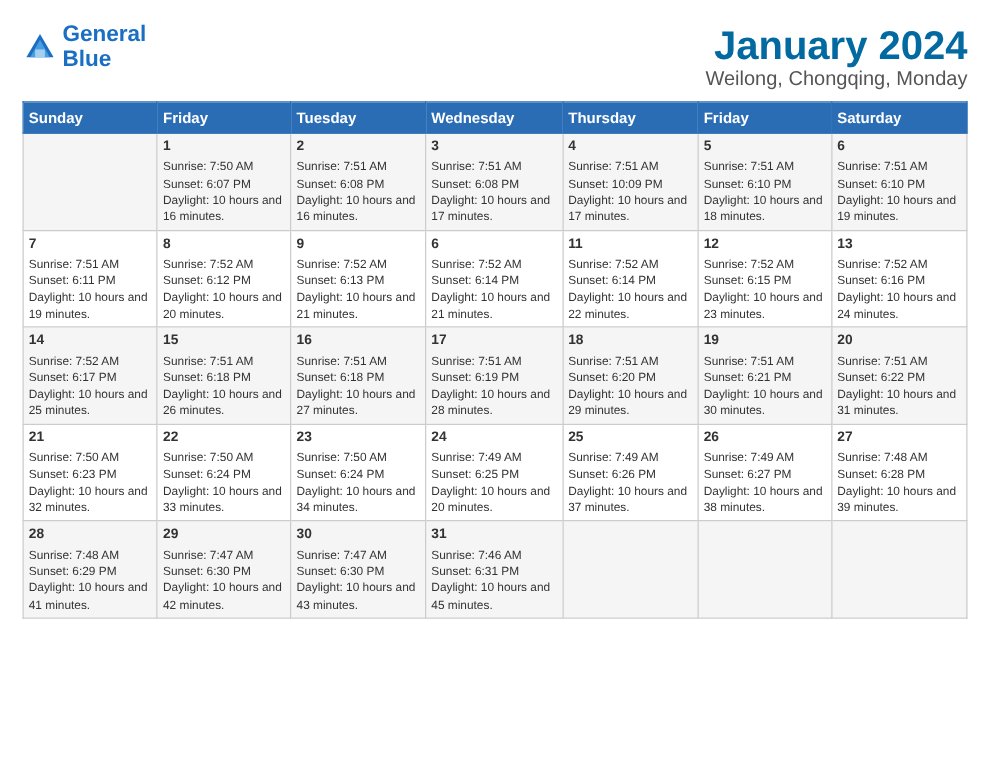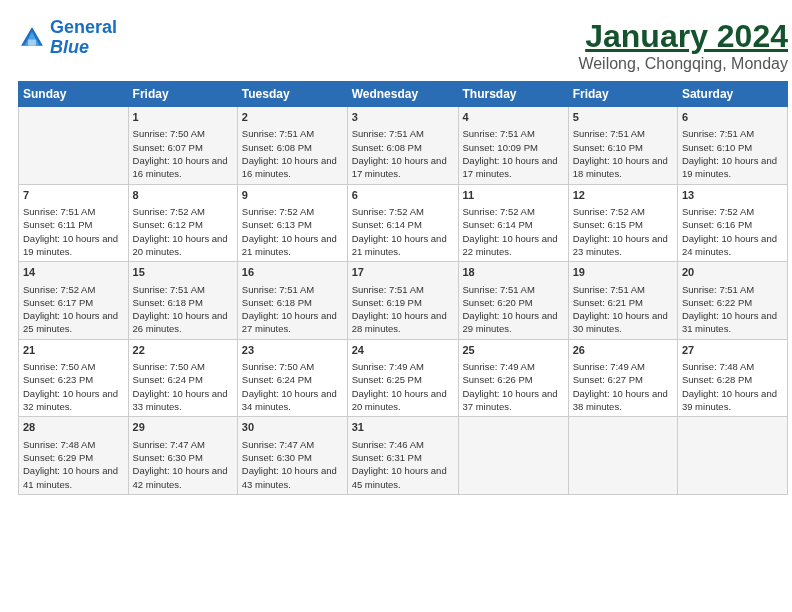--- a/index.html
+++ b/index.html
@@ -6,21 +6,21 @@
     body {
       width: 792px;
       height: 612px;
       font-family: Arial, sans-serif;
       background: #fff;
       overflow: hidden;
     }
     .page {
       width: 792px;
       height: 612px;
-      padding: 18px 4px 10px 18px;
+      padding: 18px 18px 10px 18px;
     }
     .header {
       display: flex;
       justify-content: space-between;
       align-items: flex-start;
       margin-bottom: 8px;
     }
     .logo {
       display: flex;
       align-items: center;
@@ -29,22 +29,21 @@
     .logo-icon {
       width: 28px;
       height: 28px;
     }
     .title-block {
       text-align: right;
     }
     .calendar-title {
       font-size: 32px;
       font-weight: bold;
-      color: #14532d;
-      text-decoration: underline;
+      color: #0369a1;
     }
     .calendar-subtitle {
       font-size: 16px;
       color: #555;
     }
     table {
       width: 100%;
       border-collapse: collapse;
       font-size: 10px;
     }
@@ -93,21 +92,21 @@
 <div class="page">
   <div class="header">
     <div class="logo">
       <svg class="logo-icon" viewBox="0 0 36 36">
         <polygon points="18,4 32,28 4,28" fill="#1a6fc4"></polygon>
         <polygon points="18,10 28,28 8,28" fill="#4a9fe0"></polygon>
         <rect x="13" y="20" width="10" height="8" fill="#fff" opacity="0.5"></rect>
       </svg>
       <div>
         <div style="font-size:18px;font-weight:bold;color:#1a6fc4;line-height:1.1;">General</div>
-        <div style="font-size:18px;font-weight:bold;color:#1a6fc4;line-height:1.1;font-style:italic;">Blue</div>
+        <div style="font-size:18px;font-weight:bold;color:#1a6fc4;line-height:1.1;">Blue</div>
       </div>
     </div>
     <div class="title-block">
       <div class="calendar-title">January 2024</div>
       <div class="calendar-subtitle">Weilong, Chongqing, Monday</div>
     </div>
   </div>
 
   <table>
     <thead>

